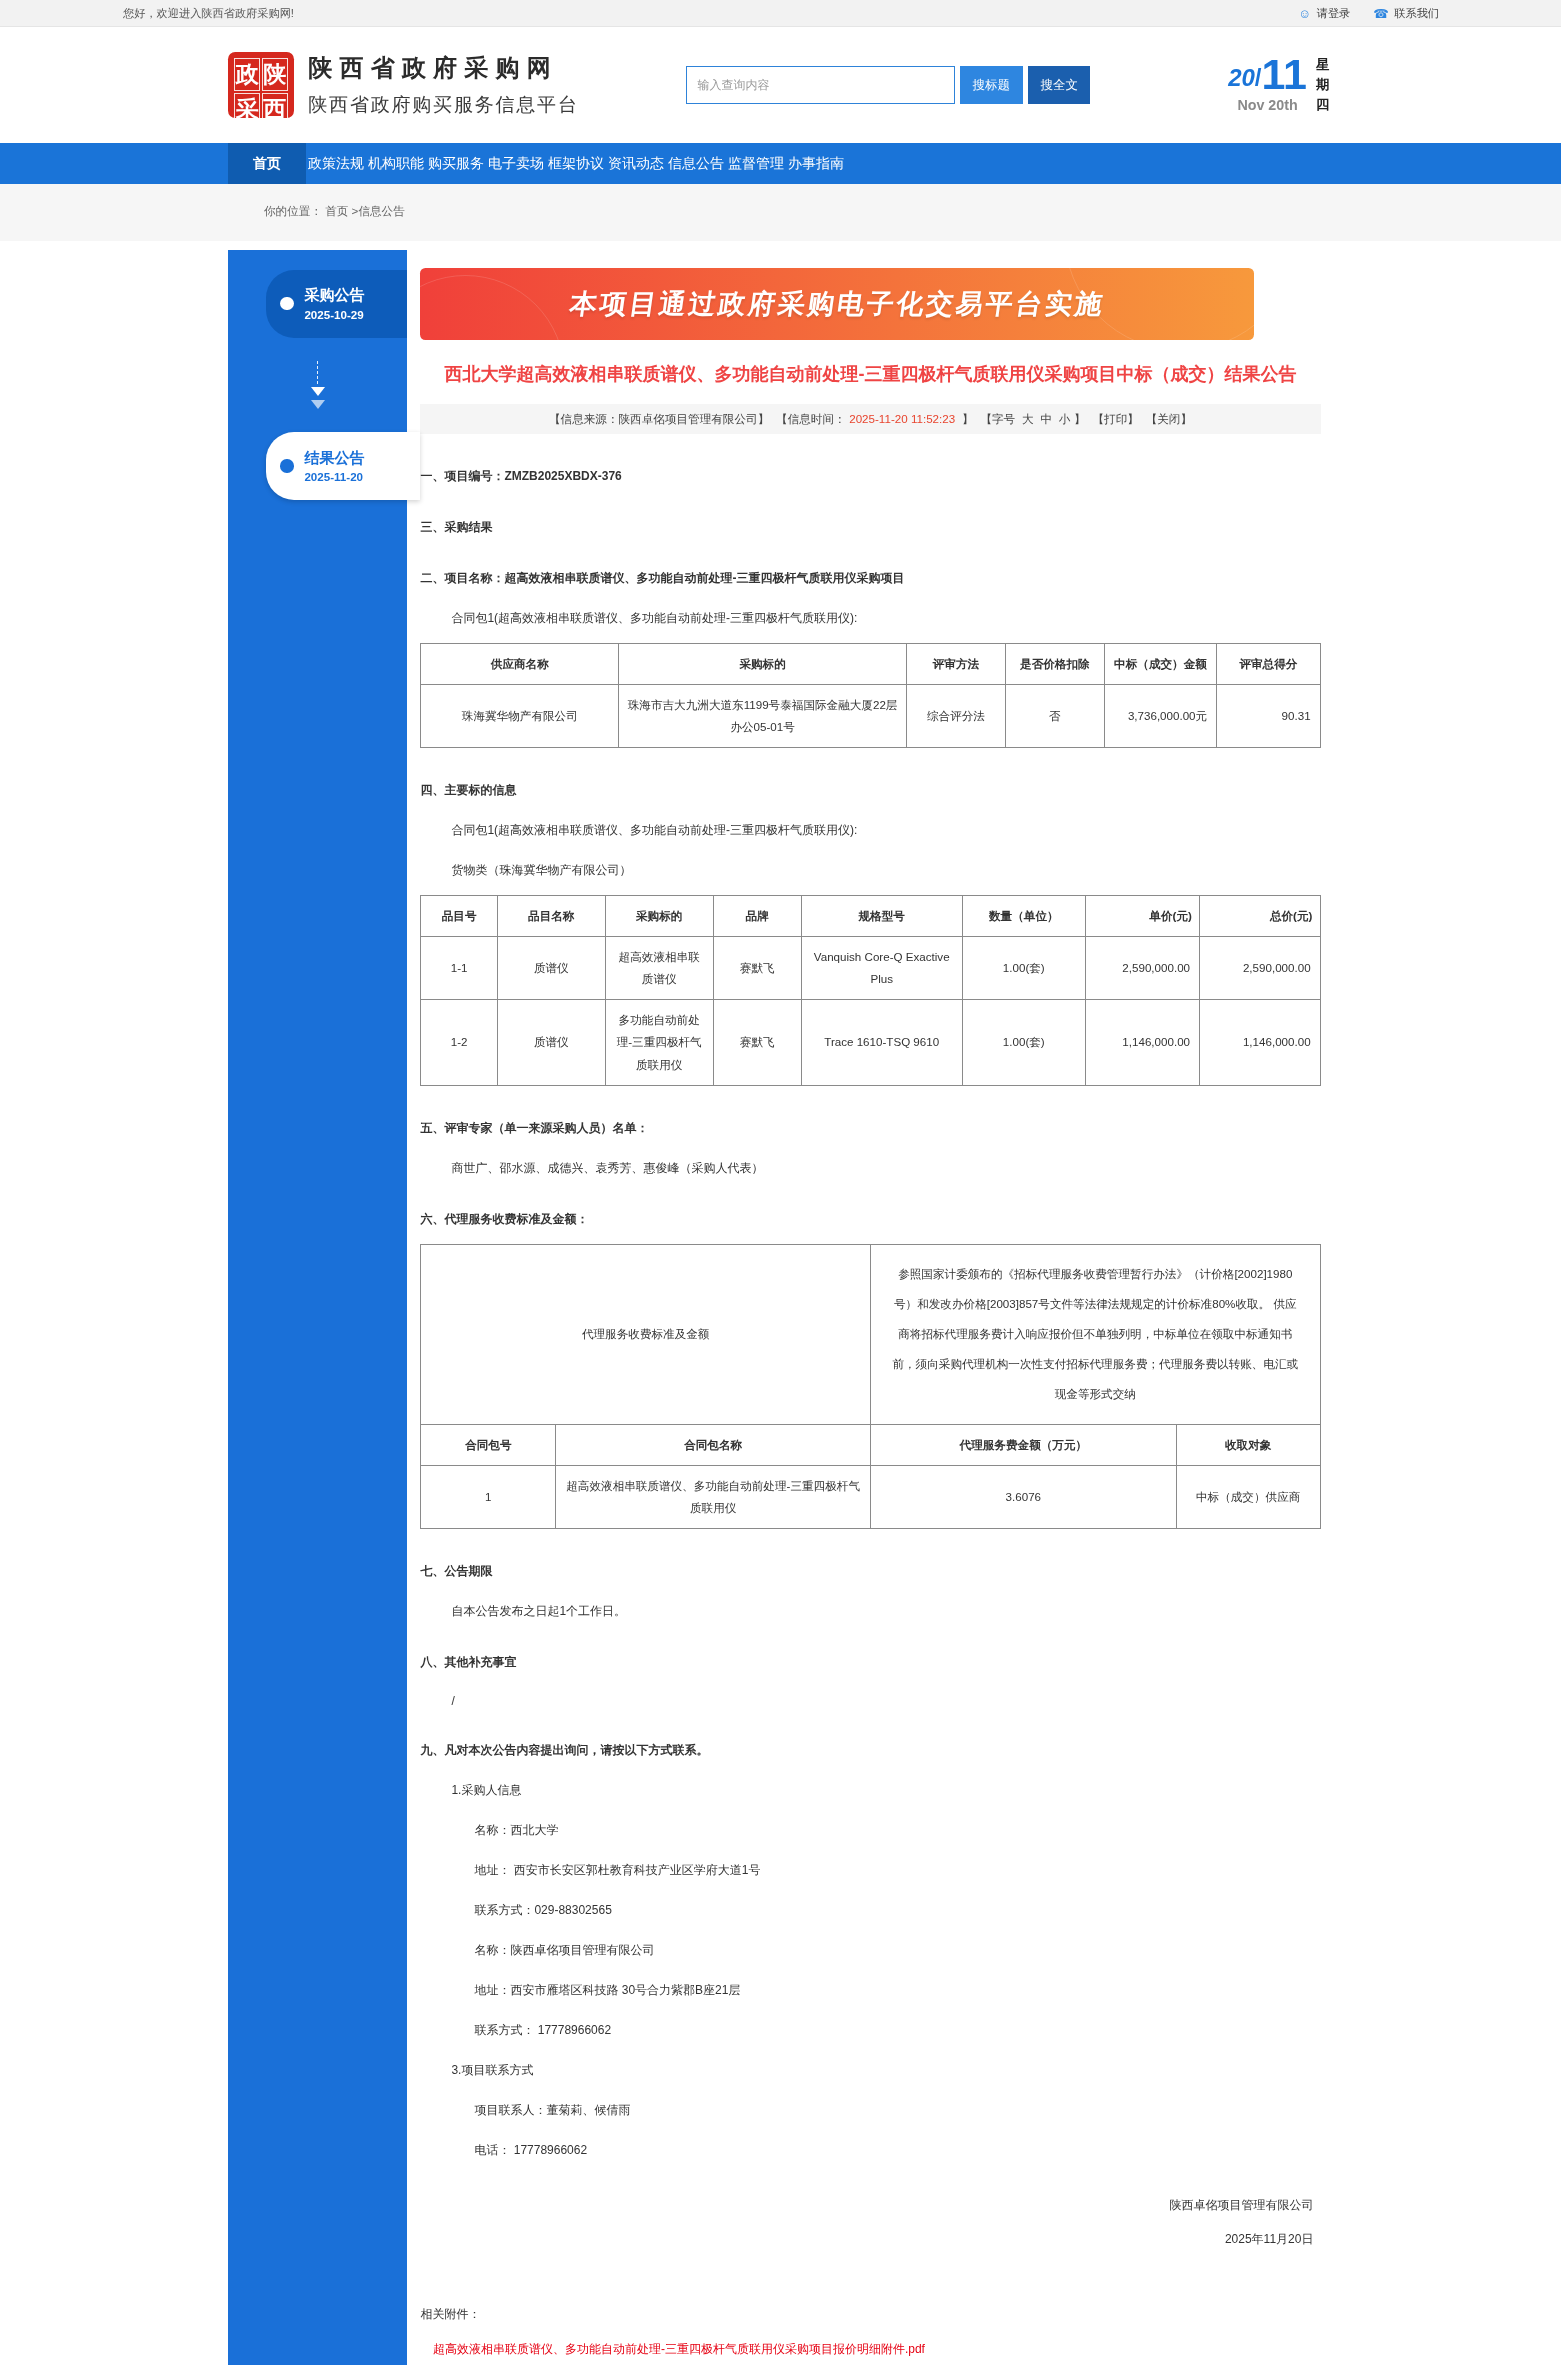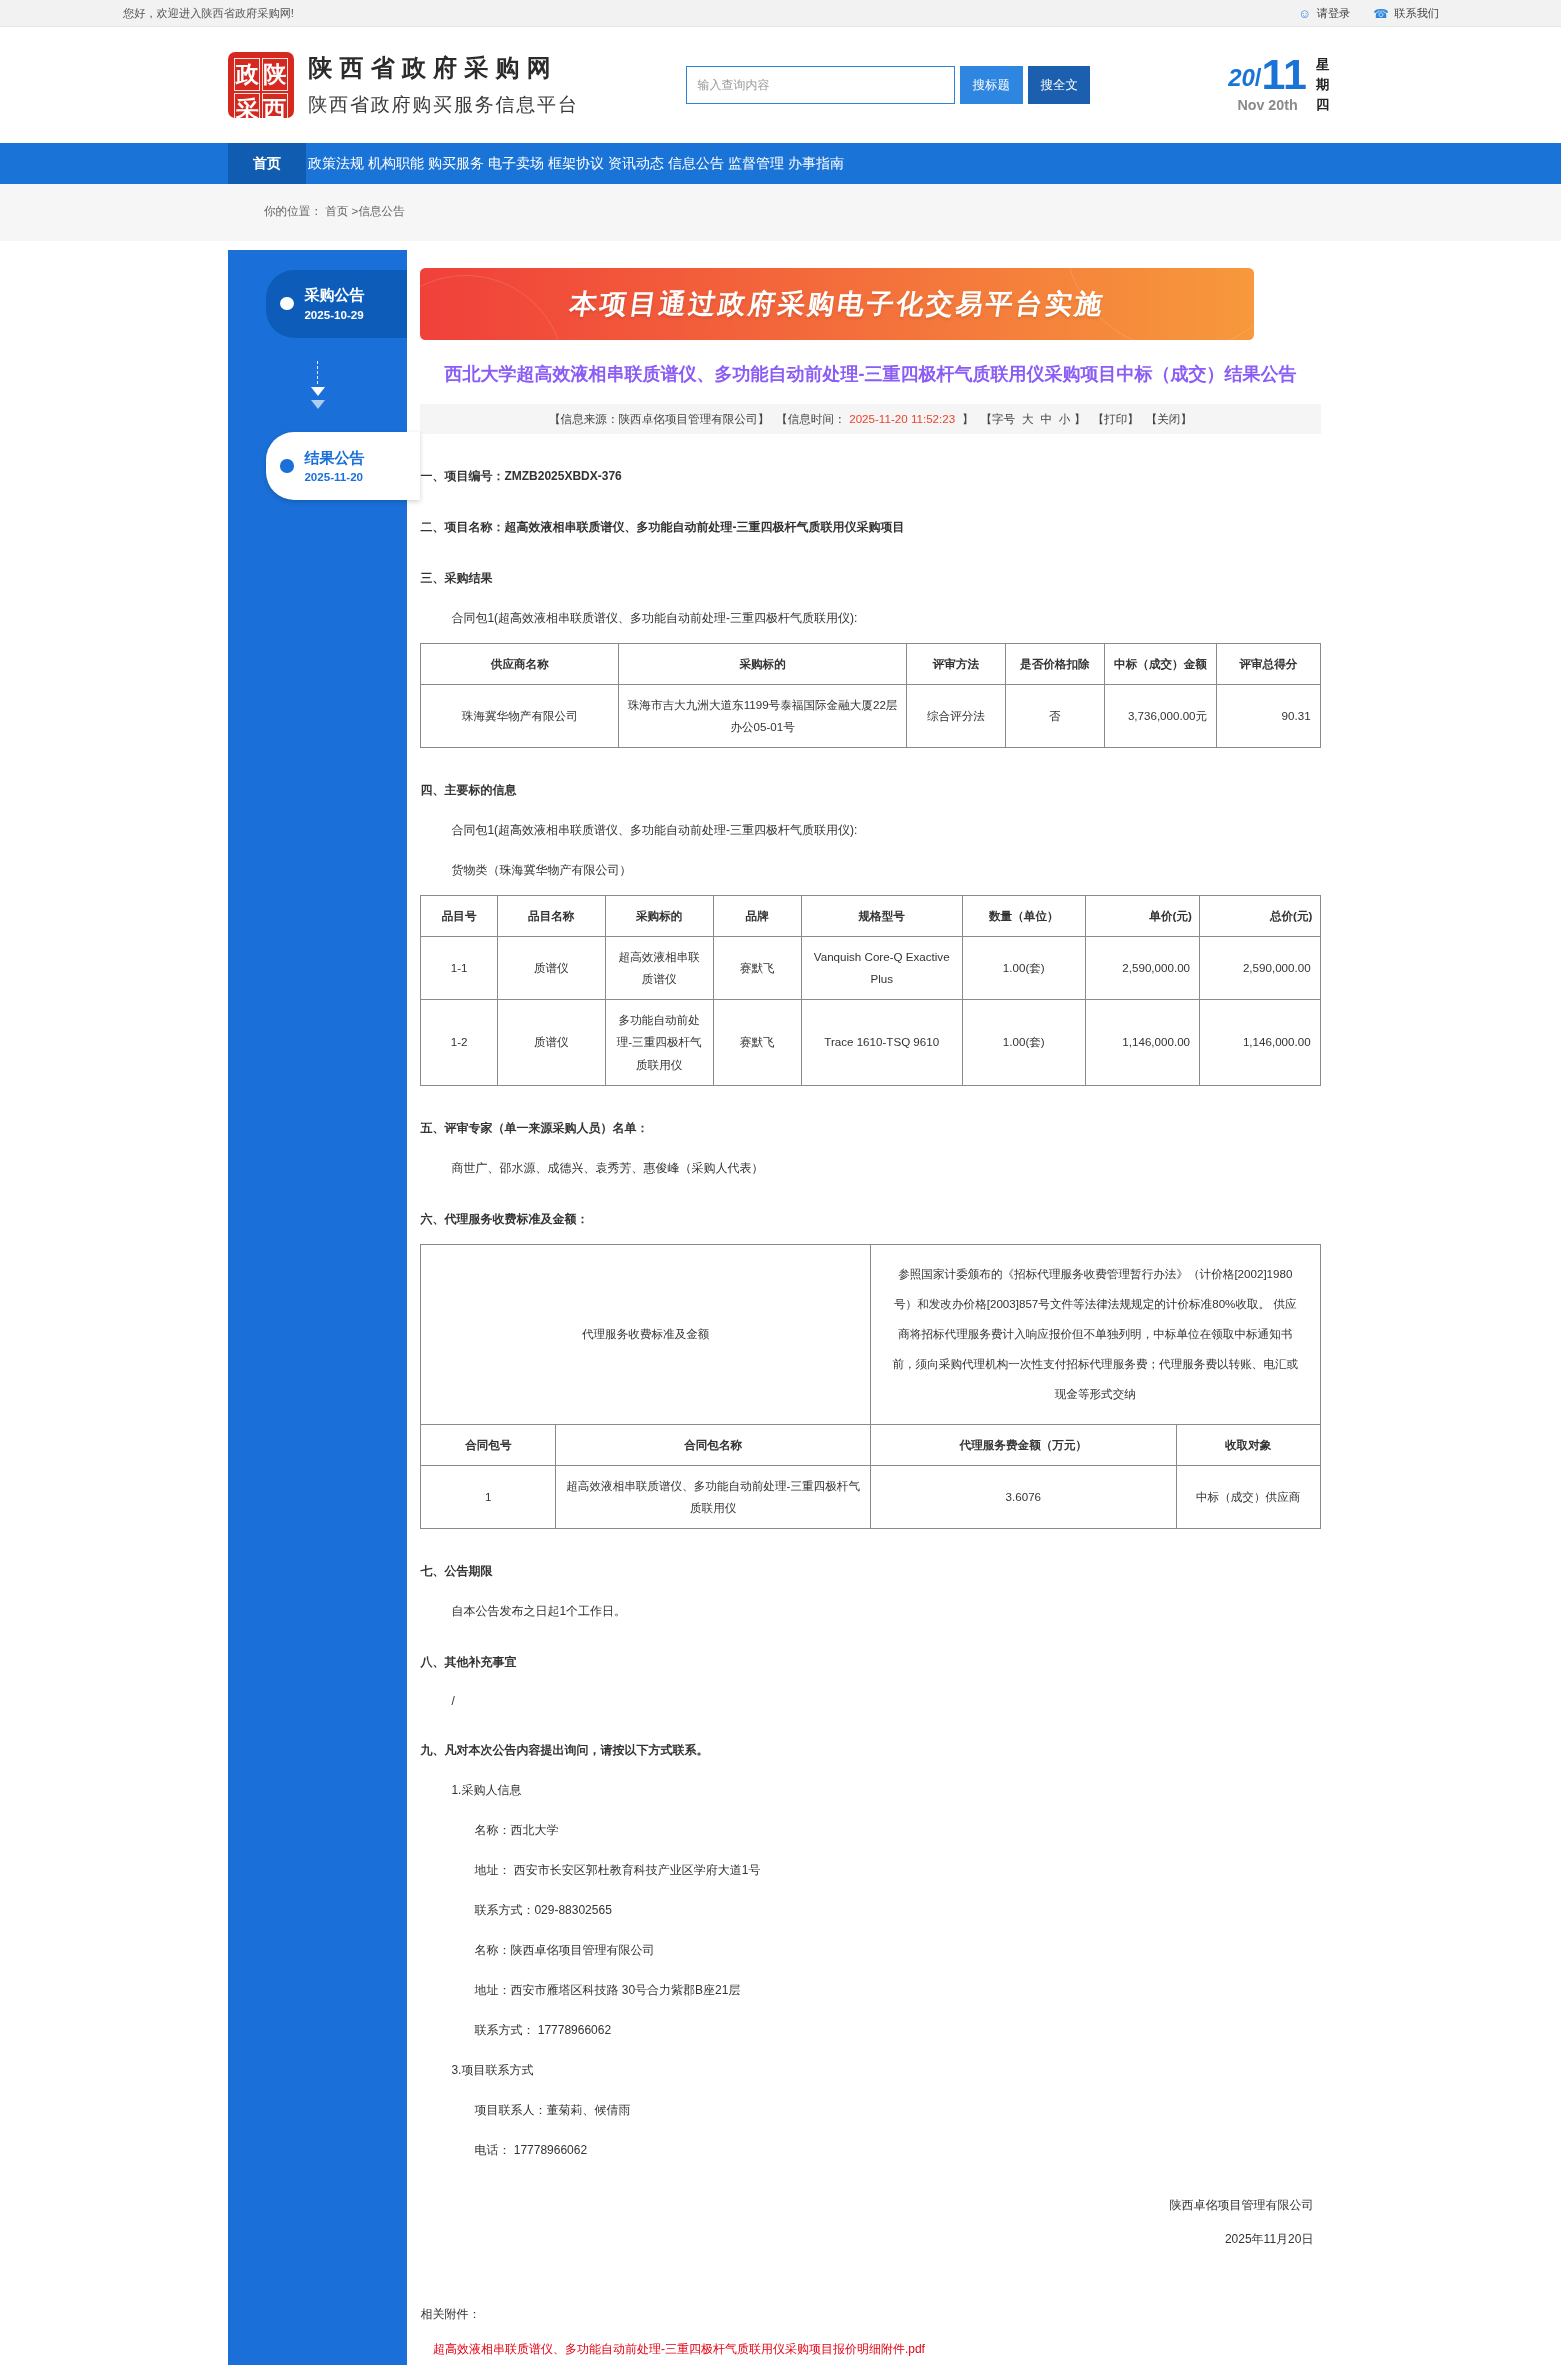--- a/index.html
+++ b/index.html
@@ -69,21 +69,21 @@
   .content { flex:1; background:#fff; padding:10.7px 13.4px 36px; position:relative; }
 
   
   .banner { width:834px; height:72px; margin:7.2px 0 0 0; border-radius:5.4px; background:linear-gradient(90deg,#f0403a,#f7993c); display:flex; align-items:center; justify-content:center; position:relative; overflow:hidden; }
   .banner::before, .banner::after { content:""; position:absolute; border:1.8px solid rgba(255,255,255,.14); border-radius:50%; }
   .banner::before { width:197px; height:197px; left:-54px; bottom:-134px; }
   .banner::after { width:233px; height:233px; right:-45px; top:-152px; }
   .banner span { color:#fff; font-size:27px; font-weight:bold; transform:skewX(-8deg); letter-spacing:2.7px; text-shadow:0 1.8px 2.7px rgba(0,0,0,.12); }
 
   
-  .art-title { font-size:18px; font-weight:bold; color:#8b5cf6; text-align:center; margin:21.5px 0 16px; line-height:1.5; }
+  .art-title { font-size:18px; font-weight:bold; color:#ef4444; text-align:center; margin:21.5px 0 16px; line-height:1.5; }
   .meta-bar { background:#f5f5f5; height:30px; line-height:30px; text-align:center; font-size:11.6px; color:#444; }
   .meta-bar .red { color:#e8442e; }
   .meta-bar .lnk { cursor:pointer; }
   .meta-bar span { margin:0 1.8px; }
 
   .sec-h { font-weight:bold; font-size:12px; color:#333; margin:34px 0 0 0; }
   .sub-line { margin:23px 0 0 31px; }
   .indent2 { margin-left:54px; }
 
   table { border-collapse:collapse; width:100%; margin:16px 0 0 0; }
@@ -205,22 +205,22 @@
       <span>【信息时间：</span><span class="red">2025-11-20 11:52:23</span><span> 】</span>
       <span>【字号</span>
       <span class="lnk">大</span>
       <span class="lnk">中</span>
       <span class="lnk">小</span><span>】</span>
       <span class="lnk">【打印】</span>
       <span class="lnk">【关闭】</span>
     </div>
 
     <div class="sec-h">一、项目编号：ZMZB2025XBDX-376</div>
+    <div class="sec-h">三、采购结果</div>
     <div class="sec-h">二、项目名称：超高效液相串联质谱仪、多功能自动前处理-三重四极杆气质联用仪采购项目</div>
-    <div class="sec-h">三、采购结果</div>
     <div class="sub-line">合同包1(超高效液相串联质谱仪、多功能自动前处理-三重四极杆气质联用仪):</div>
 
     <table>
       <colgroup>
           <col style="width:22%">
           <col style="width:32%">
           <col style="width:11%">
           <col style="width:11%">
           <col style="width:12.5%">
           <col style="width:11.5%">

